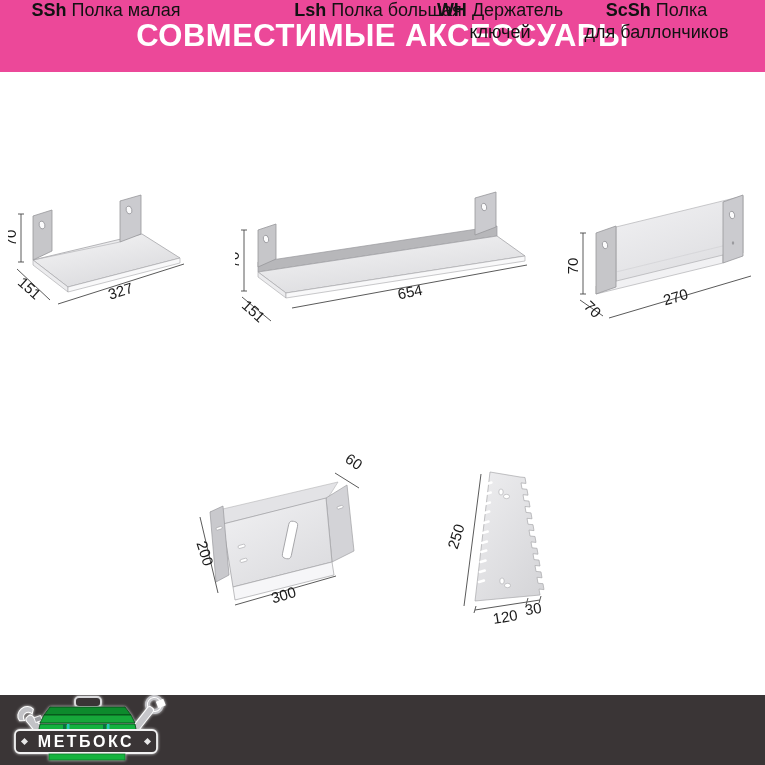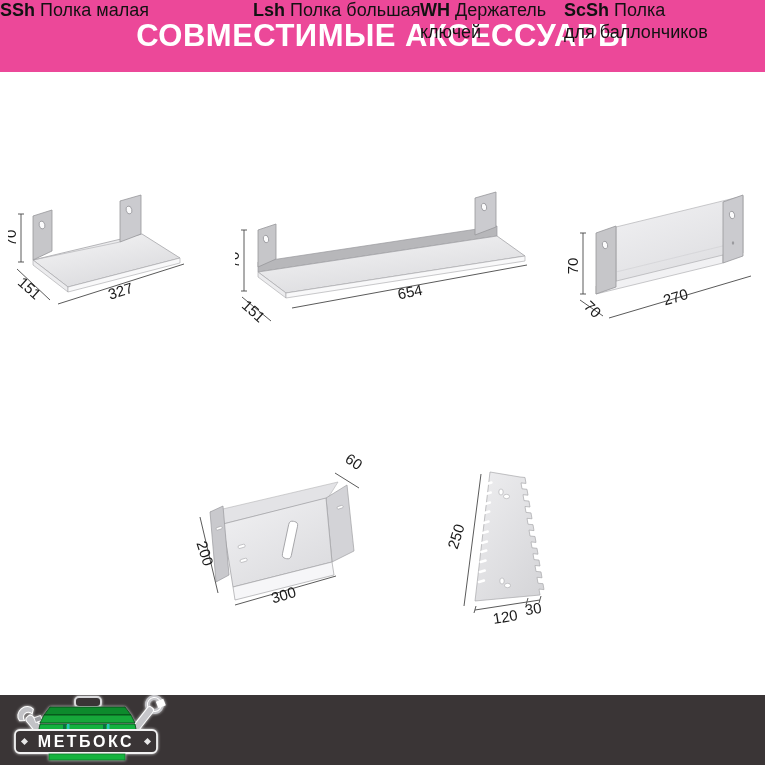--- a/index.html
+++ b/index.html
@@ -5,21 +5,21 @@
   html,body{margin:0;padding:0;background:#fff;}
   .page{position:relative;width:765px;height:765px;background:#ffffff;overflow:hidden;
         font-family:"Liberation Sans", sans-serif;color:#121212;}
   
   .header{position:absolute;left:0;top:0;width:765px;height:72px;background:#ec4899;}
   .header h1{margin:0;height:72px;line-height:72px;text-align:center;color:#ffffff;
              font-size:31px;font-weight:800;letter-spacing:.5px;}
   
   .footer{position:absolute;left:0;top:695px;width:765px;height:70px;background:#3a3536;}
   
-  .ptitle{position:absolute;text-align:left;font-size:18px;line-height:1.22;color:#121212;}
+  .ptitle{position:absolute;text-align:center;font-size:18px;line-height:1.22;color:#121212;}
   .ptitle .code{font-weight:700;}
   .ptitle.allbold{font-weight:700;}
   .ptitle .l2{display:block;}
   .t1{left:0;top:130;width:212px;}
   .t2{left:253px;top:130;width:250px;}
   .t3{left:564px;top:121;width:185px;}
   .t4{left:205px;top:401;width:185px;}
   .t5{left:420px;top:401;width:160px;}
   
   .draw{position:absolute;}

